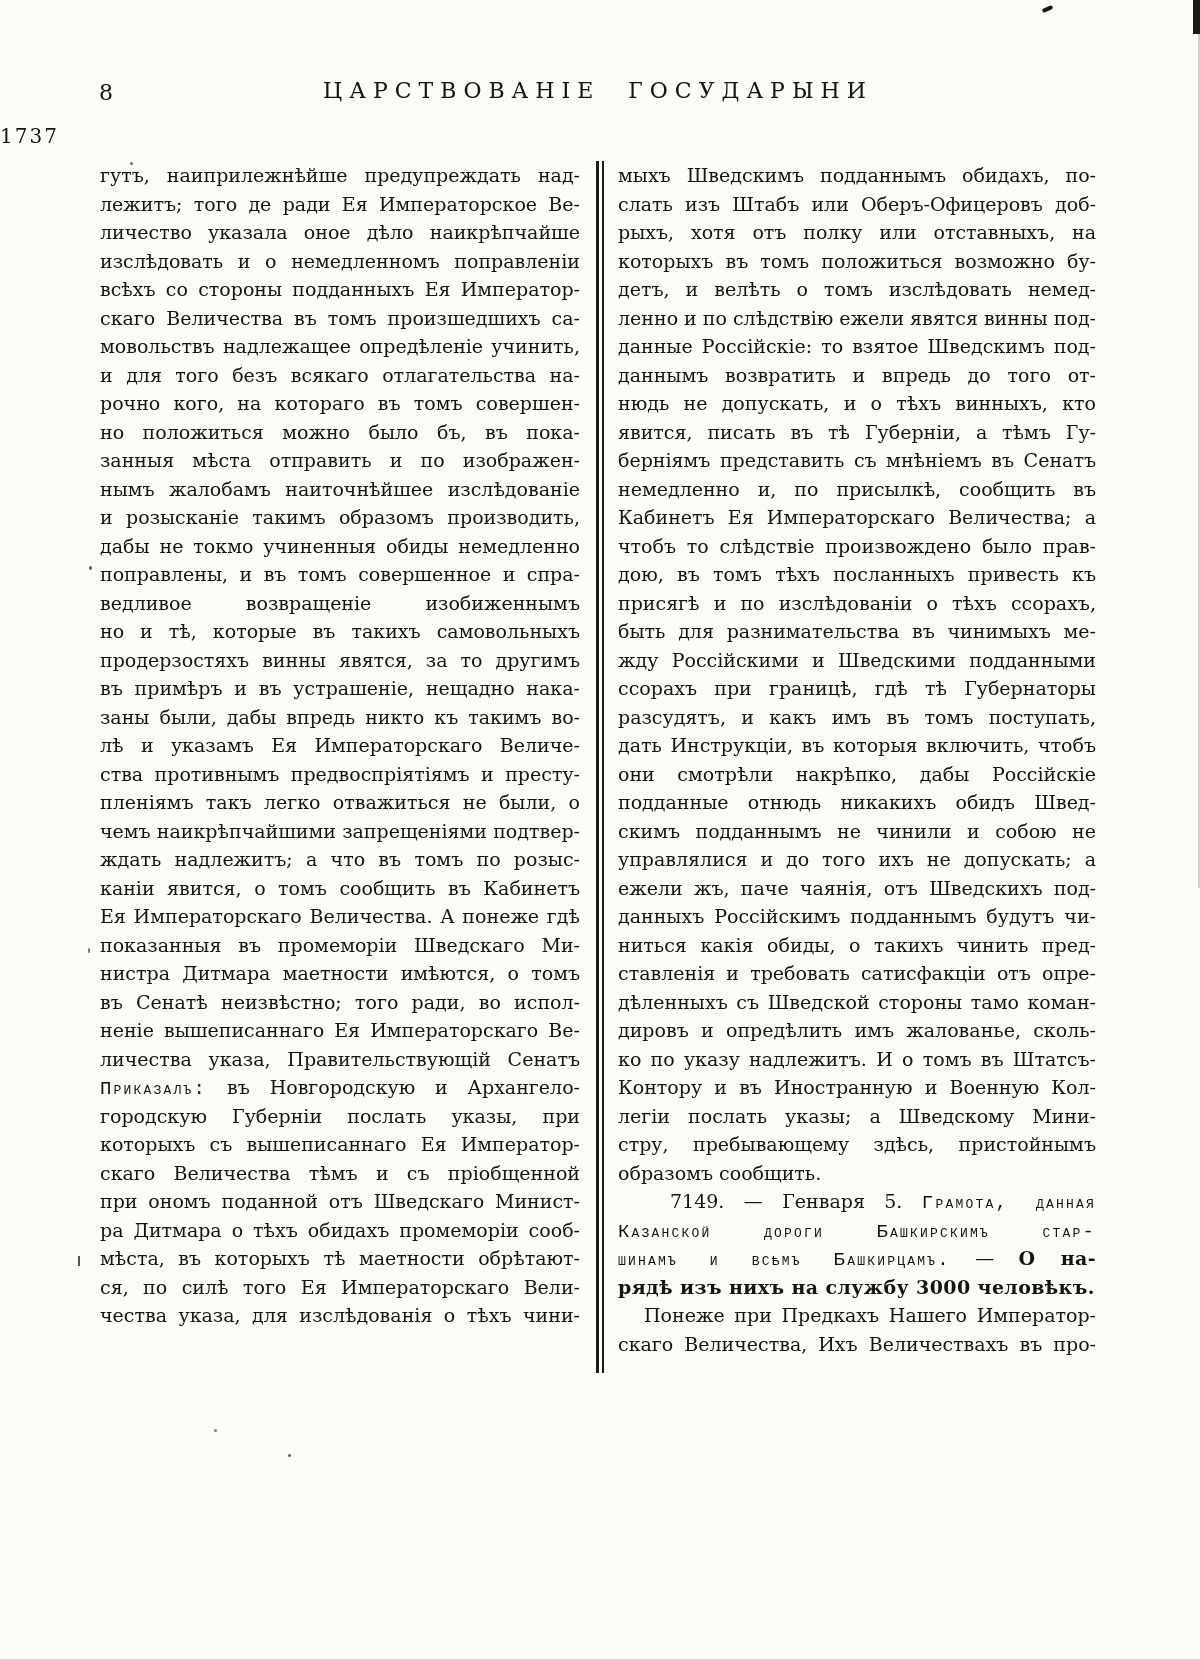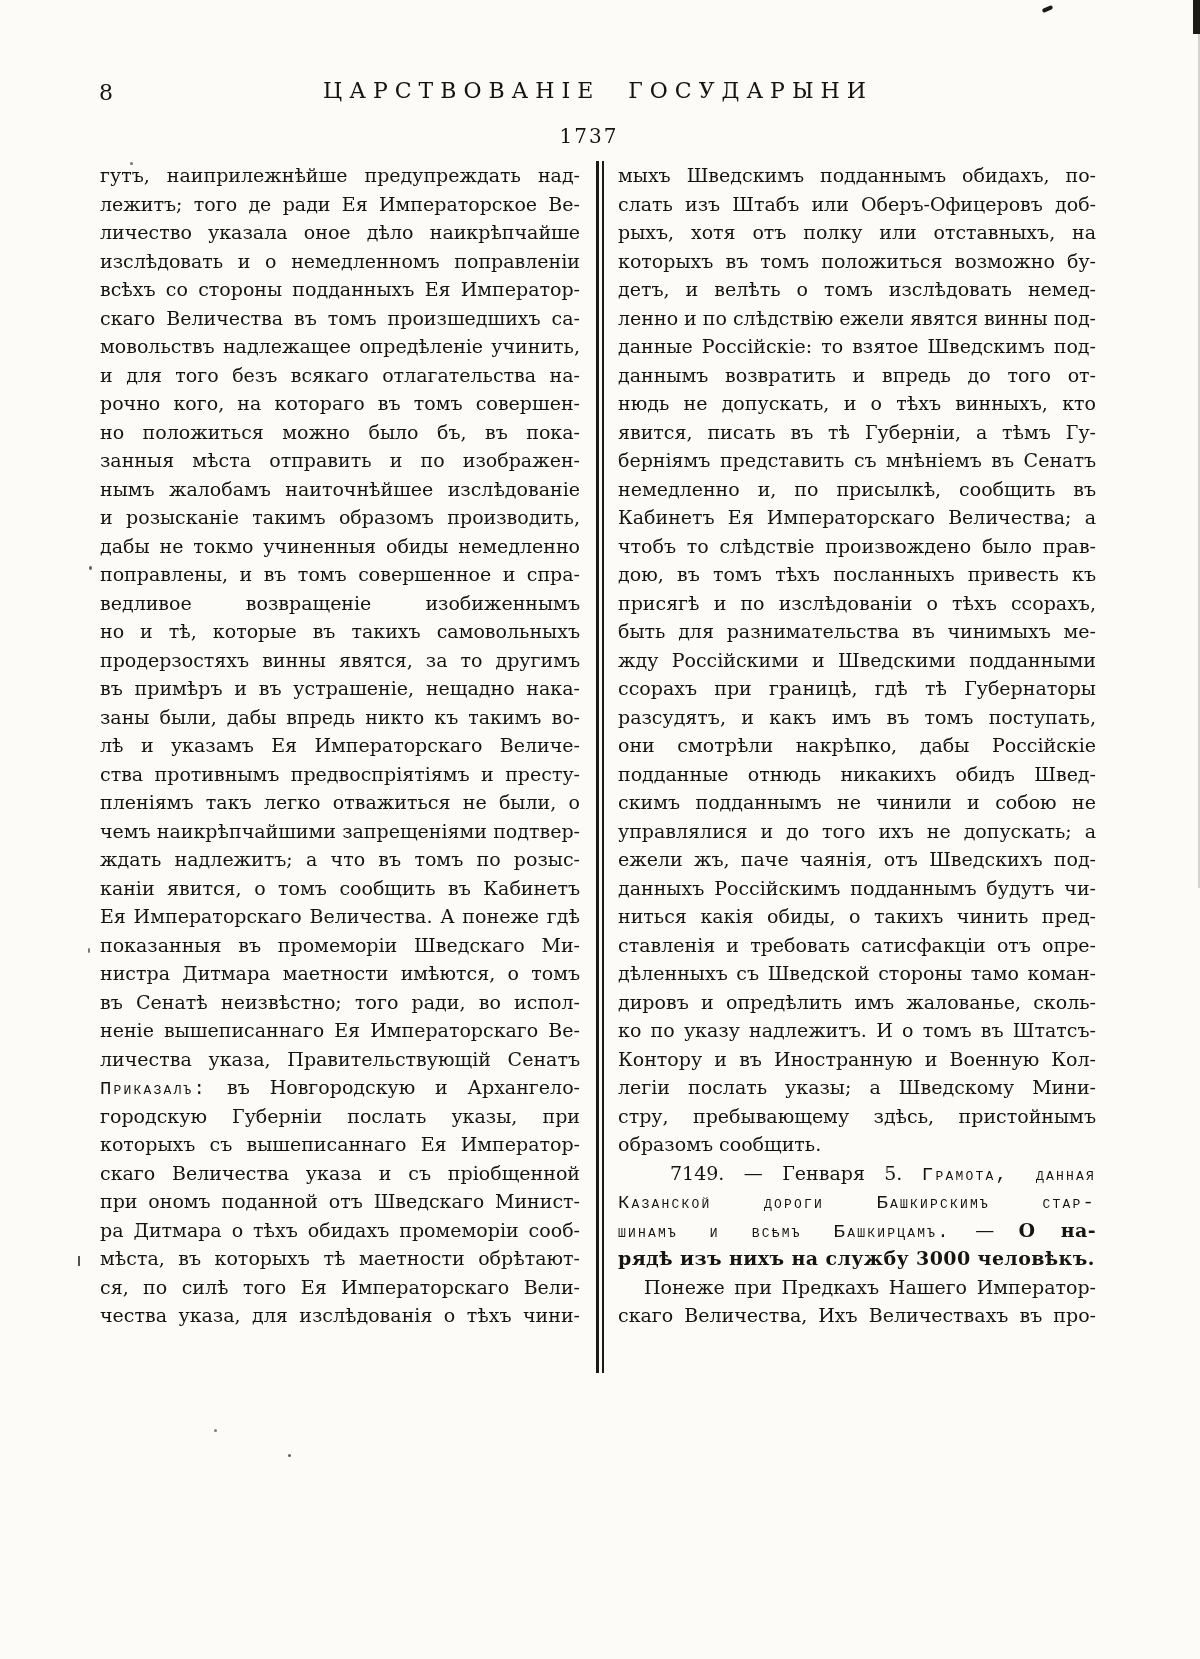--- a/index.html
+++ b/index.html
@@ -8,21 +8,21 @@
     background:#fcfbf7; overflow:hidden;
     font-family:"DejaVu Serif", serif; color:#151413;
   }
   
   .page-number { position:absolute; left:99px; top:80px; font-size:22px; }
   .running-title {
     position:absolute; left:0; right:4px; top:78px; text-align:center;
     font-size:22px; letter-spacing:7px; word-spacing:14px; white-space:nowrap;
   }
   .year {
-    position:absolute; left:0; right:22px; top:124px; text-align:center;
+    position:absolute; left:0; right:22px; top:124px; 
     font-size:20px; letter-spacing:2px;
   }
   
   .columns {
     position:absolute; top:161px; left:100px; width:996px;
     display:flex; align-items:flex-start;
   }
   .col { font-size:19px; line-height:28.5px; }
   .col-left  { width:480px; }
   .col-right { width:478px; }
@@ -89,21 +89,21 @@
         <div class="line">каніи явится, о томъ сообщить въ Кабинетъ</div>
         <div class="line">Ея Императорскаго Величества. А понеже гдѣ</div>
         <div class="line">показанныя въ промеморіи Шведскаго Ми-</div>
         <div class="line">нистра Дитмара маетности имѣются, о томъ</div>
         <div class="line">въ Сенатѣ неизвѣстно; того ради, во испол-</div>
         <div class="line">неніе вышеписаннаго Ея Императорскаго Ве-</div>
         <div class="line">личества указа, Правительствующій Сенатъ</div>
         <div class="line"><span class="s-sc">Приказалъ:</span><span class="s-n"> въ Новгородскую и Архангело-</span></div>
         <div class="line">городскую Губерніи послать указы, при</div>
         <div class="line">которыхъ съ вышеписаннаго Ея Император-</div>
-        <div class="line">скаго Величества указа и съ пріобщенной</div>
+        <div class="line">скаго Величества тѣмъ и съ пріобщенной</div>
         <div class="line">при ономъ поданной отъ Шведскаго Минист-</div>
         <div class="line">ра Дитмара о тѣхъ обидахъ промеморіи сооб-</div>
         <div class="line">мѣста, въ которыхъ тѣ маетности обрѣтают-</div>
         <div class="line">ся, по силѣ того Ея Императорскаго Вели-</div>
         <div class="line">чества указа, для изслѣдованія о тѣхъ чини-</div>
       </div>
     <div class="rule"></div>
     <div class="col col-right">
         <div class="line">мыхъ Шведскимъ подданнымъ обидахъ, по-</div>
         <div class="line">слать изъ Штабъ или Оберъ-Офицеровъ доб-</div>
@@ -118,20 +118,21 @@
         <div class="line">берніямъ представить съ мнѣніемъ въ Сенатъ</div>
         <div class="line">немедленно и, по присылкѣ, сообщить въ</div>
         <div class="line">Кабинетъ Ея Императорскаго Величества; а</div>
         <div class="line">чтобъ то слѣдствіе произвождено было прав-</div>
         <div class="line">дою, въ томъ тѣхъ посланныхъ привесть къ</div>
         <div class="line">присягѣ и по изслѣдованіи о тѣхъ ссорахъ,</div>
         <div class="line">быть для разнимательства въ чинимыхъ ме-</div>
         <div class="line">жду Россійскими и Шведскими подданными</div>
         <div class="line">ссорахъ при границѣ, гдѣ тѣ Губернаторы</div>
         <div class="line">разсудятъ, и какъ имъ въ томъ поступать,</div>
+        <div class="line">дать Инструкціи, въ которыя включить, чтобъ</div>
         <div class="line">они смотрѣли накрѣпко, дабы Россійскіе</div>
         <div class="line">подданные отнюдь никакихъ обидъ Швед-</div>
         <div class="line">скимъ подданнымъ не чинили и собою не</div>
         <div class="line">управлялися и до того ихъ не допускать; а</div>
         <div class="line">ежели жъ, паче чаянія, отъ Шведскихъ под-</div>
         <div class="line">данныхъ Россійскимъ подданнымъ будутъ чи-</div>
         <div class="line">ниться какія обиды, о такихъ чинить пред-</div>
         <div class="line">ставленія и требовать сатисфакціи отъ опре-</div>
         <div class="line">дѣленныхъ съ Шведской стороны тамо коман-</div>
         <div class="line">дировъ и опредѣлить имъ жалованье, сколь-</div>

